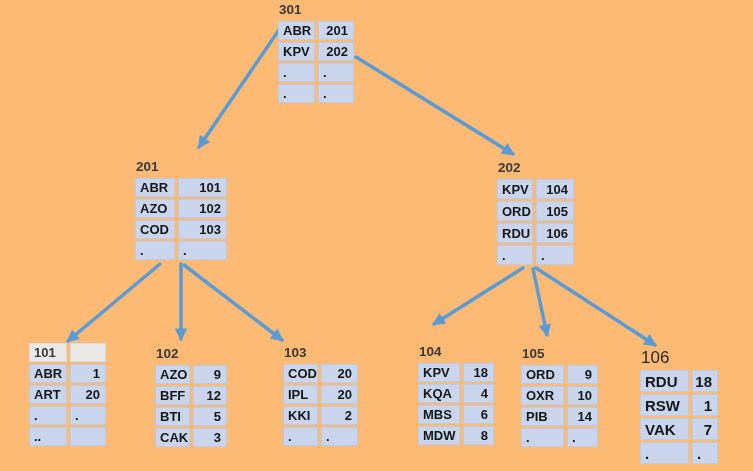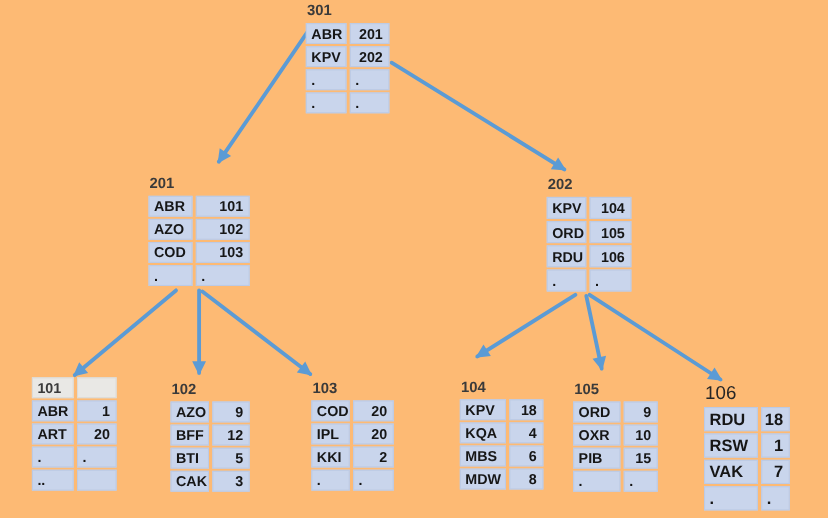--- a/index.html
+++ b/index.html
@@ -142,21 +142,21 @@
         </div>
       </div>
       <div class="node node-105" style="left: 521px; top: 365px;">
         <div class="node-label">105</div>
         <div class="grid" style="grid-template-columns: 43px 31px; grid-auto-rows: 19px;">
           <div class="cell">ORD</div>
           <div class="cell num">9</div>
           <div class="cell">OXR</div>
           <div class="cell num">10</div>
           <div class="cell">PIB</div>
-          <div class="cell num">15</div>
+          <div class="cell num">14</div>
           <div class="cell dot">.</div>
           <div class="cell dot">.</div>
         </div>
       </div>
       <div class="node node-106" style="left: 640px; top: 370px;">
         <div class="node-label">106</div>
         <div class="grid" style="grid-template-columns: 49px 26px; grid-auto-rows: 22px;">
           <div class="cell">RDU</div>
           <div class="cell num">18</div>
           <div class="cell">RSW</div>

